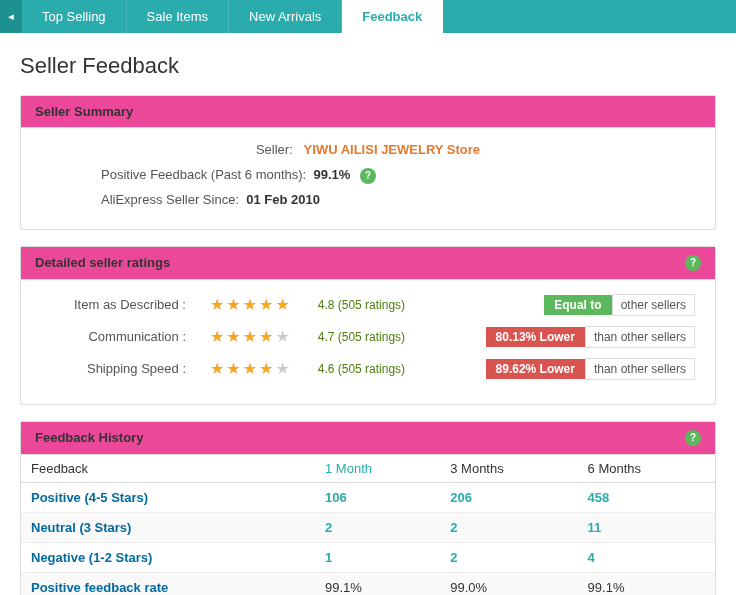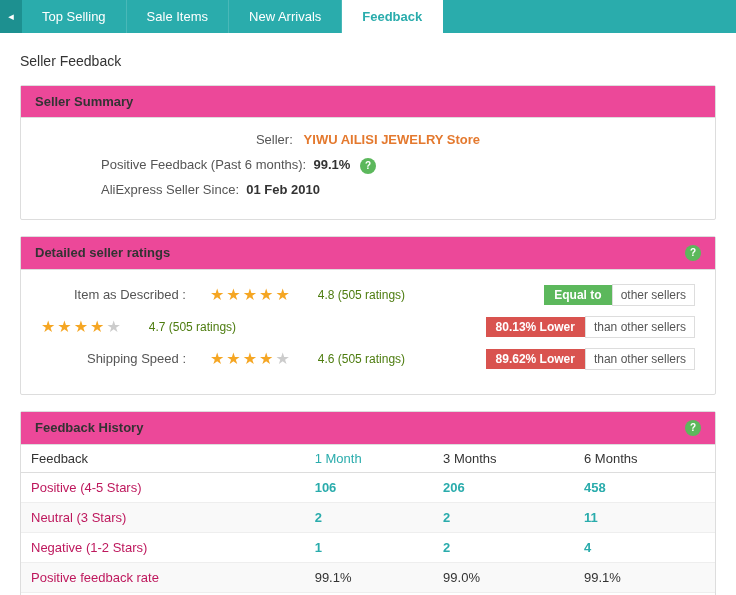--- a/index.html
+++ b/index.html
@@ -34,21 +34,21 @@
     .nav-tab.active {
       background: #fff;
       color: #2aacac;
       font-weight: bold;
     }
 
     
     .page-content { padding: 20px 20px; }
 
     .page-title {
-      font-size: 14px;
+      font-size: 22px;
       font-weight: normal;
       color: #333;
       margin-bottom: 16px;
     }
 
     
     .card {
       border: 1px solid #ddd;
       border-radius: 2px;
       margin-bottom: 16px;
@@ -162,21 +162,21 @@
       border-bottom: 1px solid #ddd;
       font-weight: normal;
     }
     .history-table th.blue { color: #2aacac; }
     .history-table td {
       padding: 7px 10px;
       border-bottom: 1px solid #eee;
     }
     .history-table tr.shaded td { background: #f9f9f9; }
     .history-table td.blue-link { color: #2aacac; font-weight: bold; }
-    .history-table td.bold { font-weight: normal; color: #be185d; }
+    .history-table td.bold { font-weight: bold; color: #0369a1; }
   </style>
 </head>
 <body>
 
 <div class="nav-bar">
   <div class="nav-arrow">◂</div>
   <div class="nav-tab">
     <span>Top Selling</span>
   </div>
   <div class="nav-tab">
@@ -233,20 +233,21 @@
           <span class="star">★</span>
         </div>
         <span class="rating-score">4.8 (505 ratings)</span>
         <div class="compare-group">
           <span class="compare-badge badge-green">Equal to</span>
           <span class="compare-other">other sellers</span>
         </div>
       </div>
 
       <div class="rating-row">
+        <div class="rating-label">Communication :</div>
         <div class="stars">
           <span class="star">★</span>
           <span class="star">★</span>
           <span class="star">★</span>
           <span class="star">★</span>
           <span class="star" style="color:#ccc;">★</span>
         </div>
         <span class="rating-score">4.7 (505 ratings)</span>
         <div class="compare-group">
           <span class="compare-badge badge-red">80.13% Lower</span>

